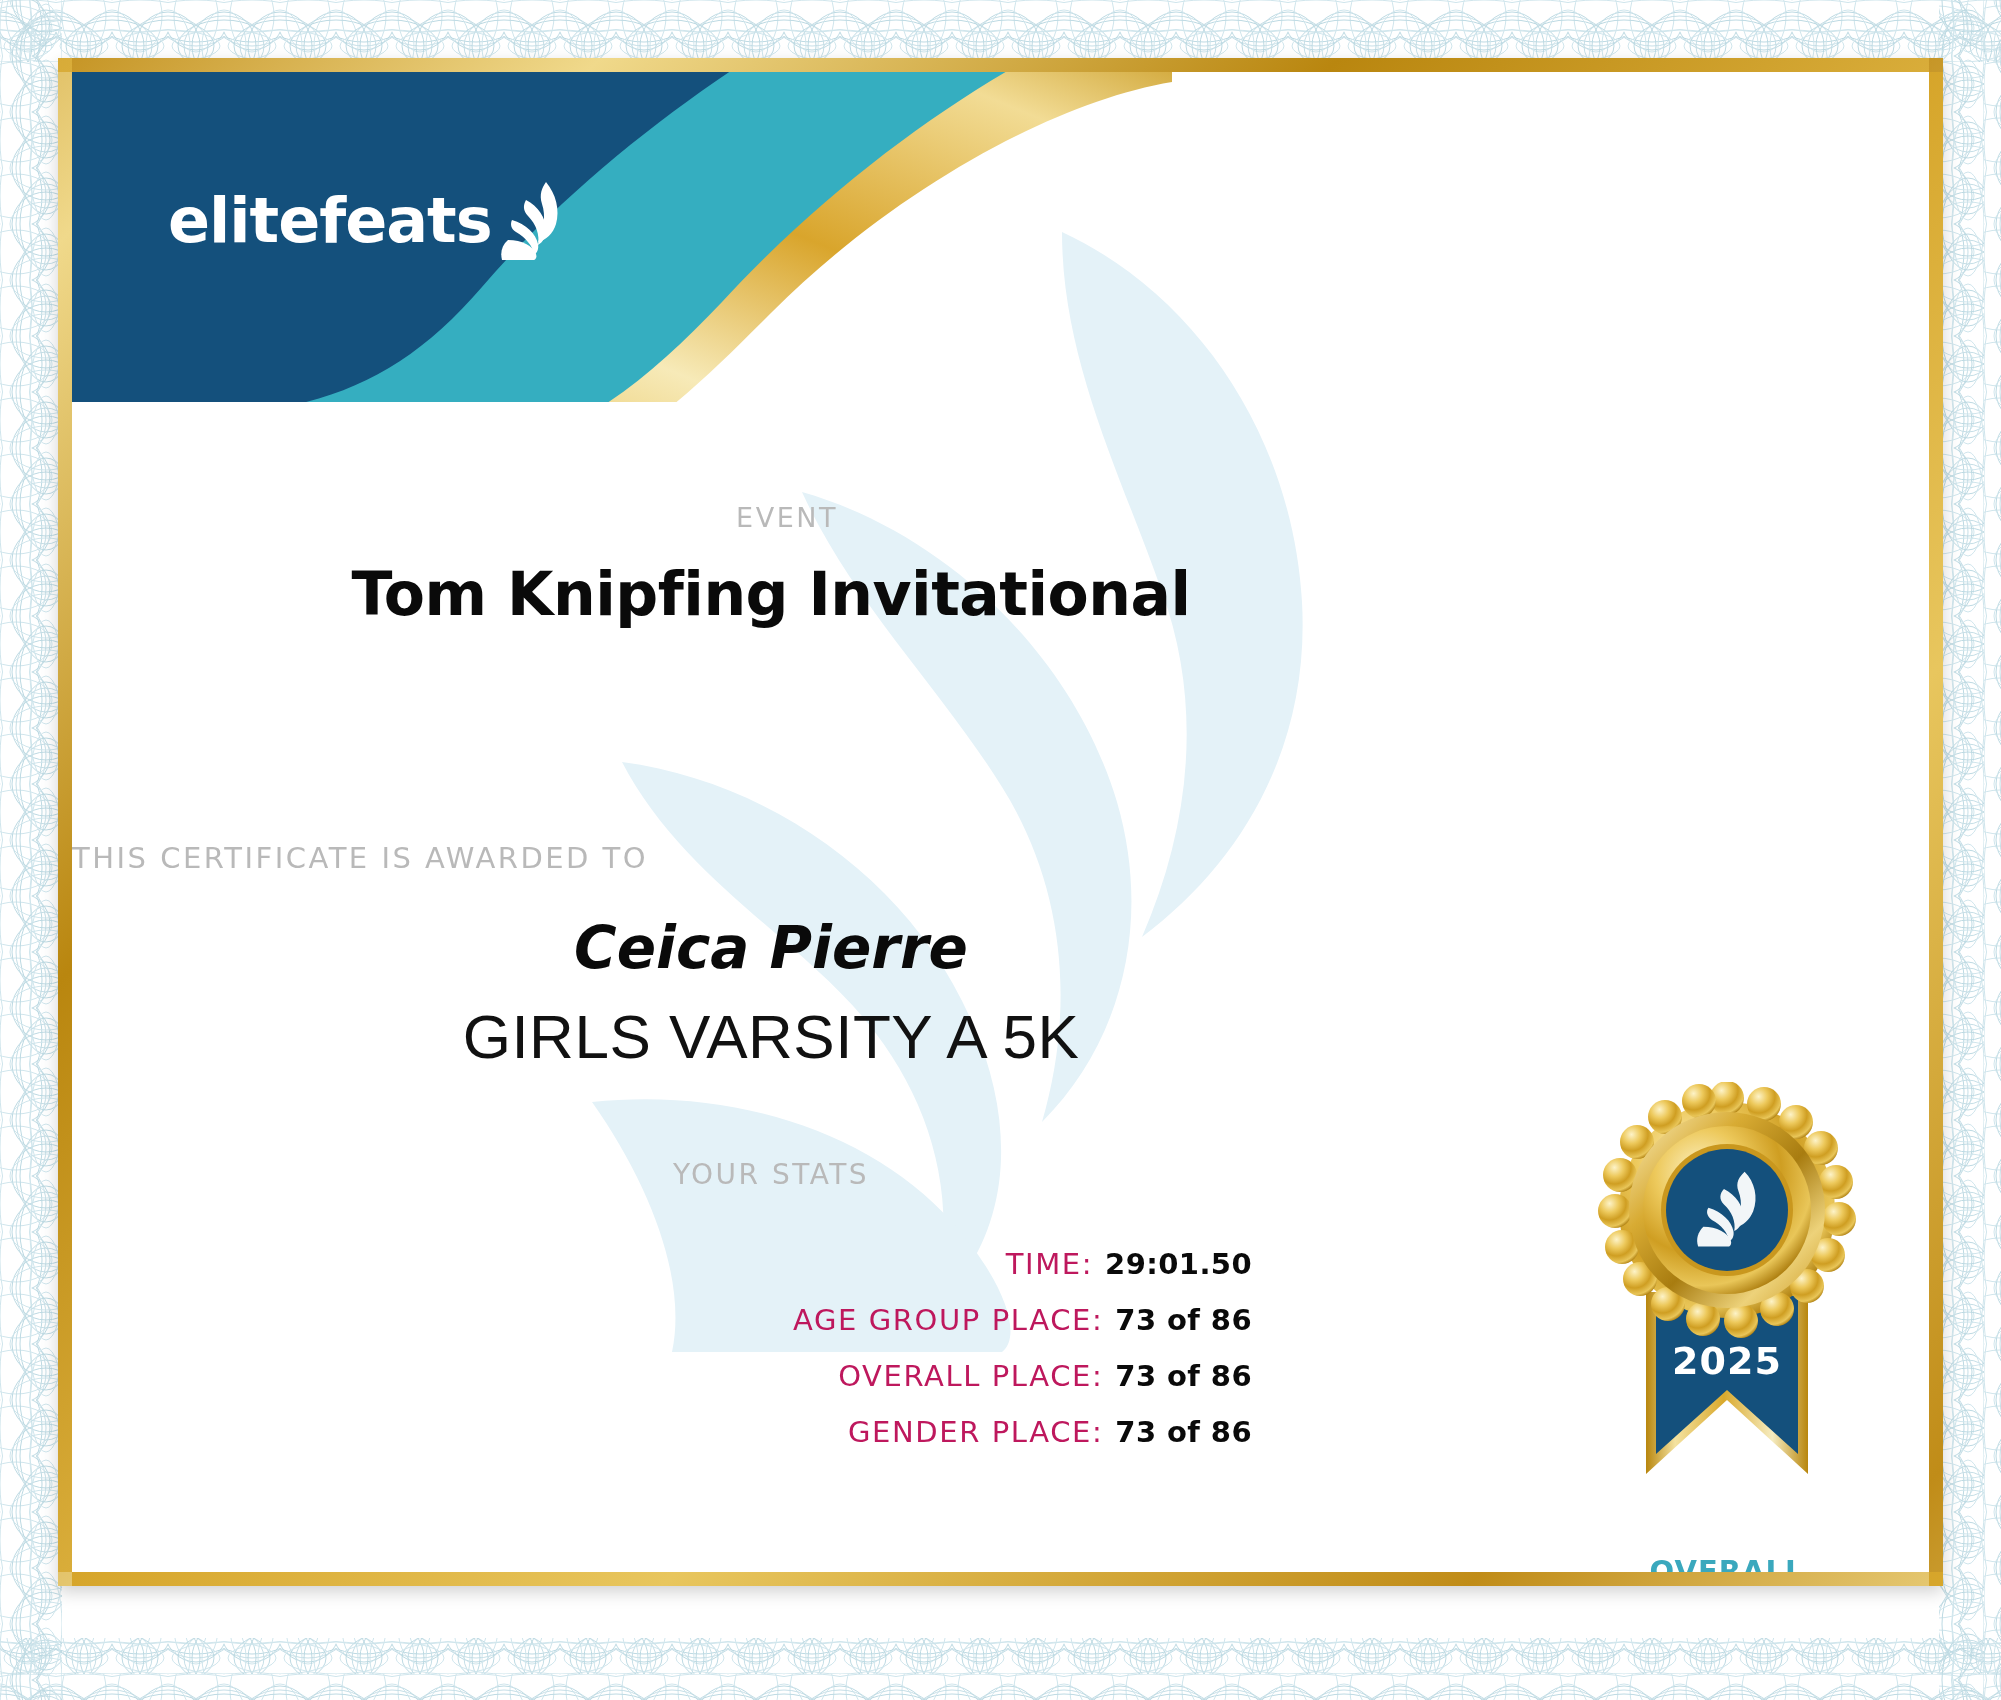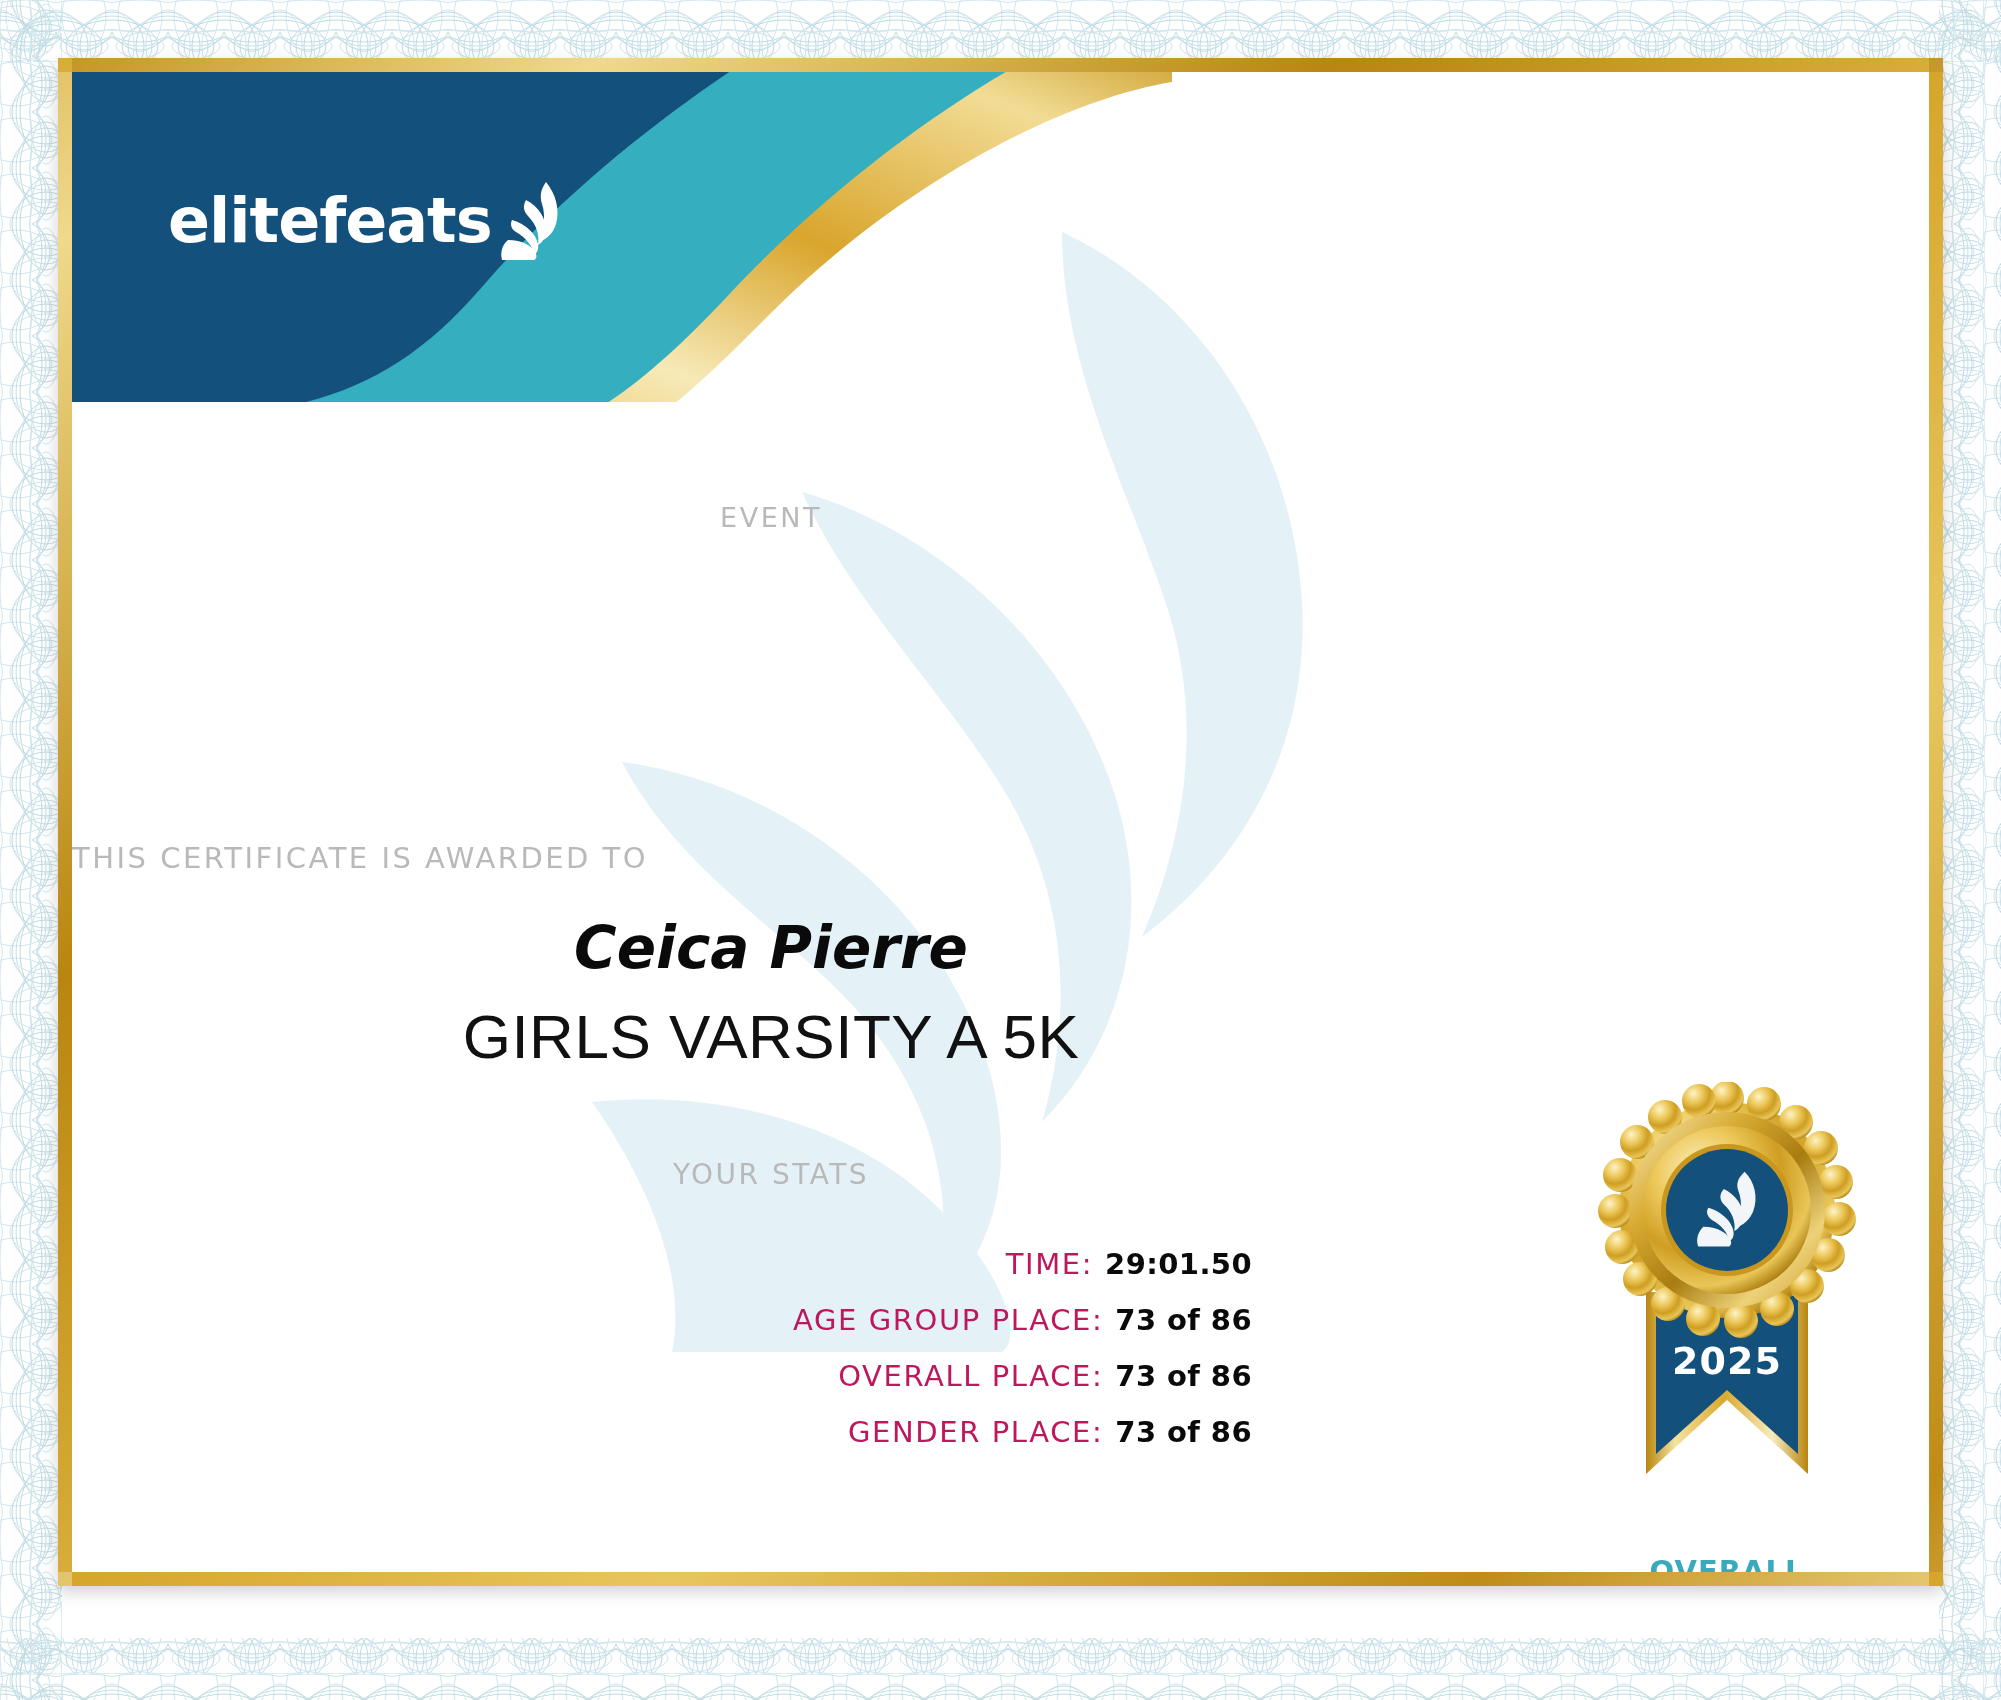--- a/index.html
+++ b/index.html
@@ -58,21 +58,21 @@
 
   .lbl{
     font-family:"DejaVu Sans", sans-serif;
     color:#b9b9b9;font-weight:400;letter-spacing:2.5px;
   }
   .val-rounded{
     font-family:"DejaVu Sans", sans-serif;
     color:#0a0a0a;font-weight:700;
   }
 
-  .event-label{position:absolute;left:0;top:430px;width:1398px;text-align:center;font-size:27px;}
+  .event-label{position:absolute;left:16px;top:430px;width:1398px;text-align:center;font-size:27px;}
   .event-name{
     position:absolute;left:0;top:487px;width:1398px;text-align:center;
     font-size:60px;letter-spacing:-0.5px;
   }
 
   .awarded-label{position:absolute;left:0;top:769px;width:1398px;font-size:29px;}
   .recipient{
     position:absolute;left:0;top:842px;width:1398px;text-align:center;
     font-size:58px;letter-spacing:0px;font-style:italic;
   }
@@ -188,20 +188,21 @@
               <path d="M14 40 C28 44 38 54 40 64 C41 69 39 73 36 75 C35 66 28 58 18 52 C13 49 12 44 14 40 Z"></path>
               <path d="M10 60 C24 60 35 66 38 74 C39 77 38 79 36 80 L4 80 C2 72 4 65 10 60 Z"></path>
             </g>
           </svg>
         </span>
       </div>
 
       <div class="content">
 
         <div class="lbl event-label">EVENT</div>
+        <div class="val-rounded event-name">Tom Knipfing Invitational</div>
 
         <div class="lbl awarded-label">THIS CERTIFICATE IS AWARDED TO</div>
         <div class="val-rounded recipient">Ceica Pierre</div>
         <div class="division">GIRLS VARSITY A 5K</div>
 
         <div class="lbl stats-label">YOUR STATS</div>
 
         <div class="stats">
           <div class="stat-row">
             <span class="stat-key">TIME:</span>

